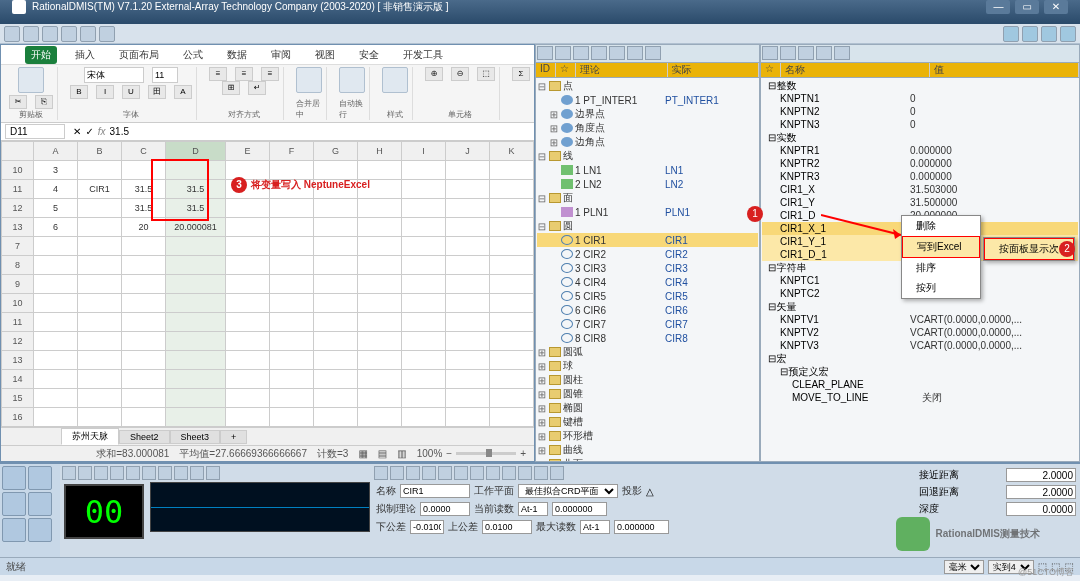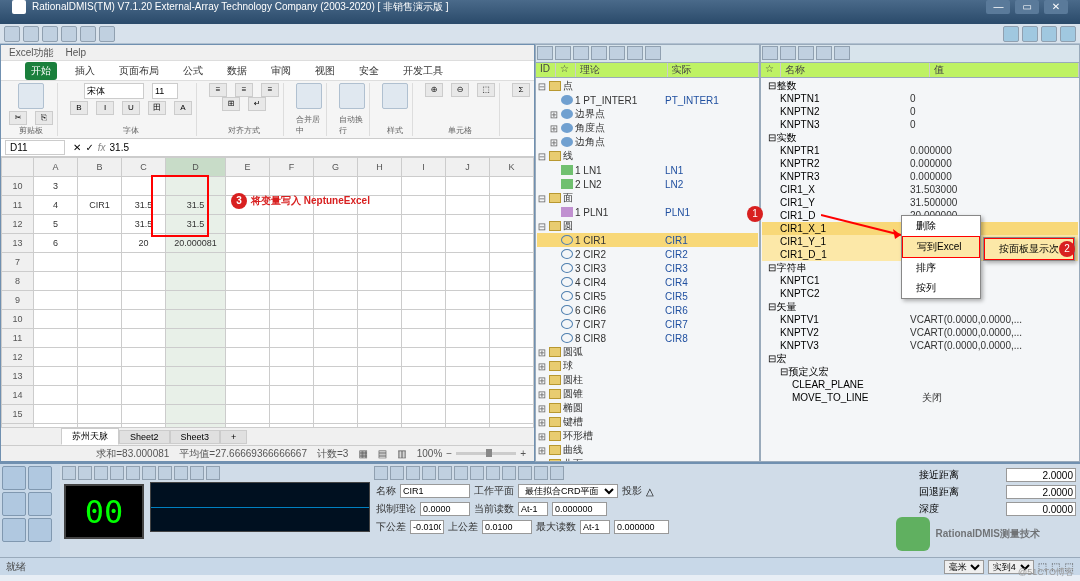--- a/index.html
+++ b/index.html
@@ -43,21 +43,21 @@
 .sheettabs{height:18px;background:#f0f0f0;display:flex;align-items:center;border-top:1px solid #ccc;padding-left:60px;gap:0}
 .sheettabs .stab{padding:1px 10px;border:1px solid #ccc;background:#e0e0e0;font-size:9px}
 .sheettabs .stab.active{background:#fff;border-bottom:1px solid #fff}
 .statusbar{height:16px;background:#f0f0f0;border-top:1px solid #ccc;display:flex;align-items:center;justify-content:flex-end;padding:0 8px;gap:10px;color:#555;font-size:9px}
 .statusbar .zoom{display:flex;align-items:center;gap:4px}
 .statusbar .slider{width:60px;height:3px;background:#ccc;position:relative}
 .statusbar .slider::after{content:"";position:absolute;width:6px;height:8px;background:#888;left:50%;top:-3px}
 .midpanel{width:225px;background:#f4f6f8;border:1px solid #9ab;display:flex;flex-direction:column}
 .paneltb{height:18px;background:#d8e4ec;display:flex;gap:2px;padding:1px;border-bottom:1px solid #9ab}
 .paneltb .pb{width:16px;height:14px;background:#c0d0e0;border:1px solid #90a0b0}
-.panelhdr{height:15px;background:#bef264;display:flex;border-bottom:1px solid #9ab;font-size:9px;color:#444}
+.panelhdr{height:15px;background:#eab308;display:flex;border-bottom:1px solid #9ab;font-size:9px;color:#444}
 .panelhdr div{padding:0 4px;border-right:1px solid #ccc}
 .tree{flex:1;overflow:auto;font-size:9px;color:#333;padding:1px}
 .tree .row{display:flex;height:14px;align-items:center;white-space:nowrap}
 .tree .row.hl{background:#f8d878}
 .tree .ind{display:inline-block}
 .tree .tg{width:10px;text-align:center;color:#666;cursor:pointer}
 .tree .ic{width:12px;height:10px;display:inline-block;margin:0 2px}
 .tree .ic.fold{background:#e8cc70;border:1px solid #b89830}
 .tree .ic.pt{background:#70a0d0;border-radius:50%}
 .tree .ic.ln{background:#70c070}
@@ -122,24 +122,20 @@
     <span class="ticon"></span>
     <span class="ticon"></span>
     <span class="ticon"></span>
     <span class="ticon"></span>
   </div>
 </div>
 
 <div class="workspace">
 
   <div class="leftpanel">
-    <div class="excel-menu">
-      <span>Excel功能</span>
-      <span>Help</span>
-    </div>
     <div class="ribbon-tabs">
       <span class="tab active">开始</span>
       <span class="tab">插入</span>
       <span class="tab">页面布局</span>
       <span class="tab">公式</span>
       <span class="tab">数据</span>
       <span class="tab">审阅</span>
       <span class="tab">视图</span>
       <span class="tab">安全</span>
       <span class="tab">开发工具</span>

